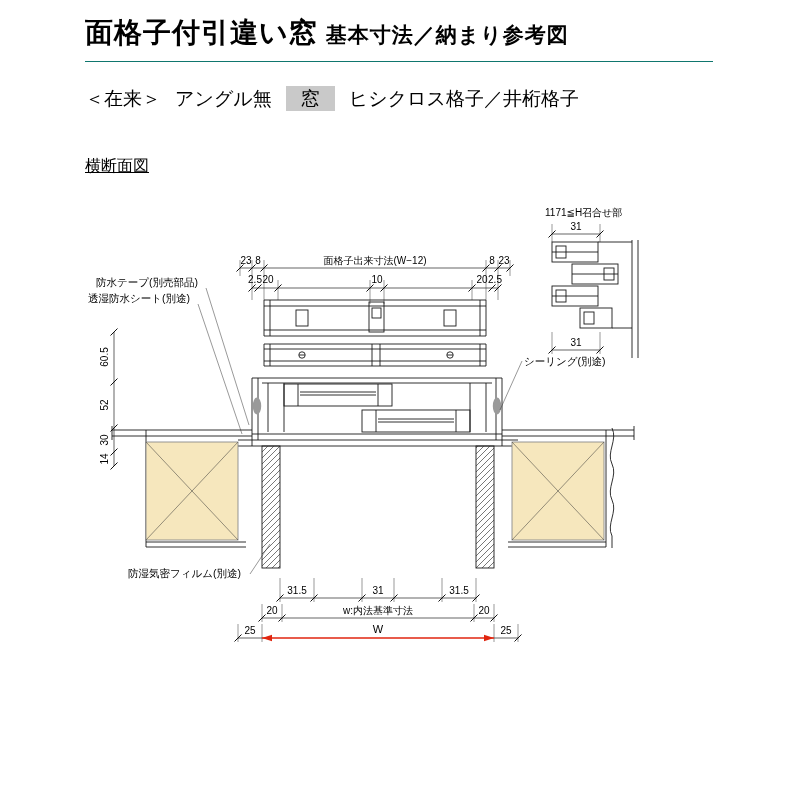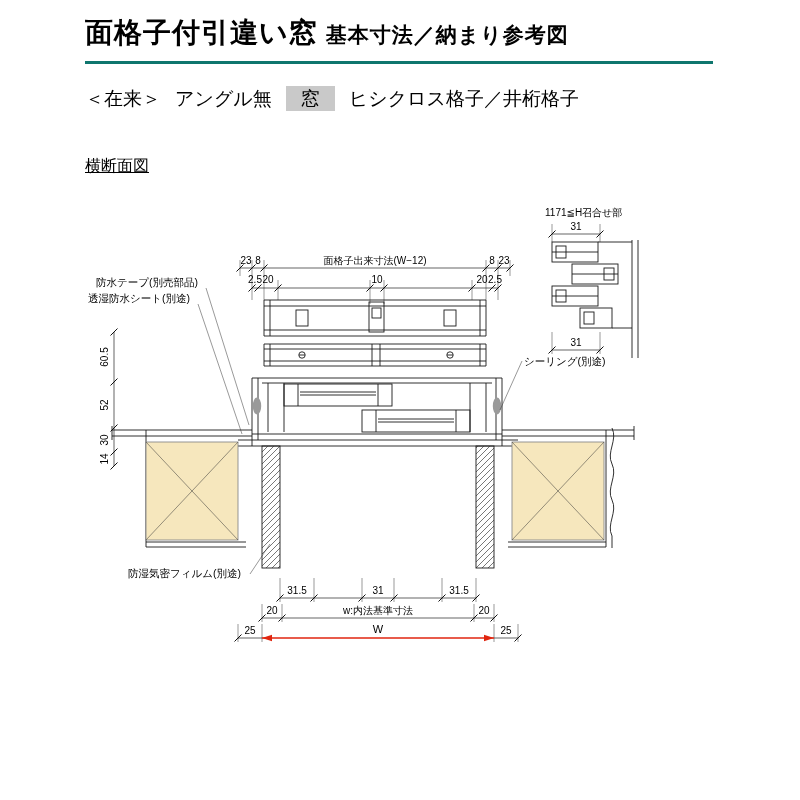--- a/index.html
+++ b/index.html
@@ -1,18 +1,18 @@
 <!DOCTYPE html>
 <html><head>
 <meta charset="utf-8">
 <style>
   html,body{margin:0;padding:0;background:#fff;}
   .page{position:relative;width:800px;height:800px;background:#fff;overflow:hidden;
         font-family:"Liberation Sans",sans-serif;color:#000;}
-  .header{position:absolute;left:85px;top:14px;width:628px;border-bottom:3px solid #0f766e;
+  .header{position:absolute;left:85px;top:14px;width:628px;border-bottom:1px solid #0f766e;
           padding-bottom:9px;white-space:nowrap;}
   .t-main{font-size:28px;font-weight:700;letter-spacing:1px;}
   .t-sub{font-size:21px;font-weight:700;margin-left:8px;letter-spacing:1px;}
   .variant-row{position:absolute;left:85px;top:86px;font-size:19px;white-space:nowrap;}
   .variant-row .sp{margin-right:14px;}
   .tag{background:#c9c9c9;padding:2px 15px;margin-right:14px;}
   .section-title{position:absolute;left:85px;top:156px;font-size:16px;text-decoration:underline;}
   svg{position:absolute;left:0;top:180px;}
   .ln{stroke:#1a1a1a;stroke-width:.9;fill:none;}
   .thin{stroke:#333;stroke-width:.5;fill:none;}

